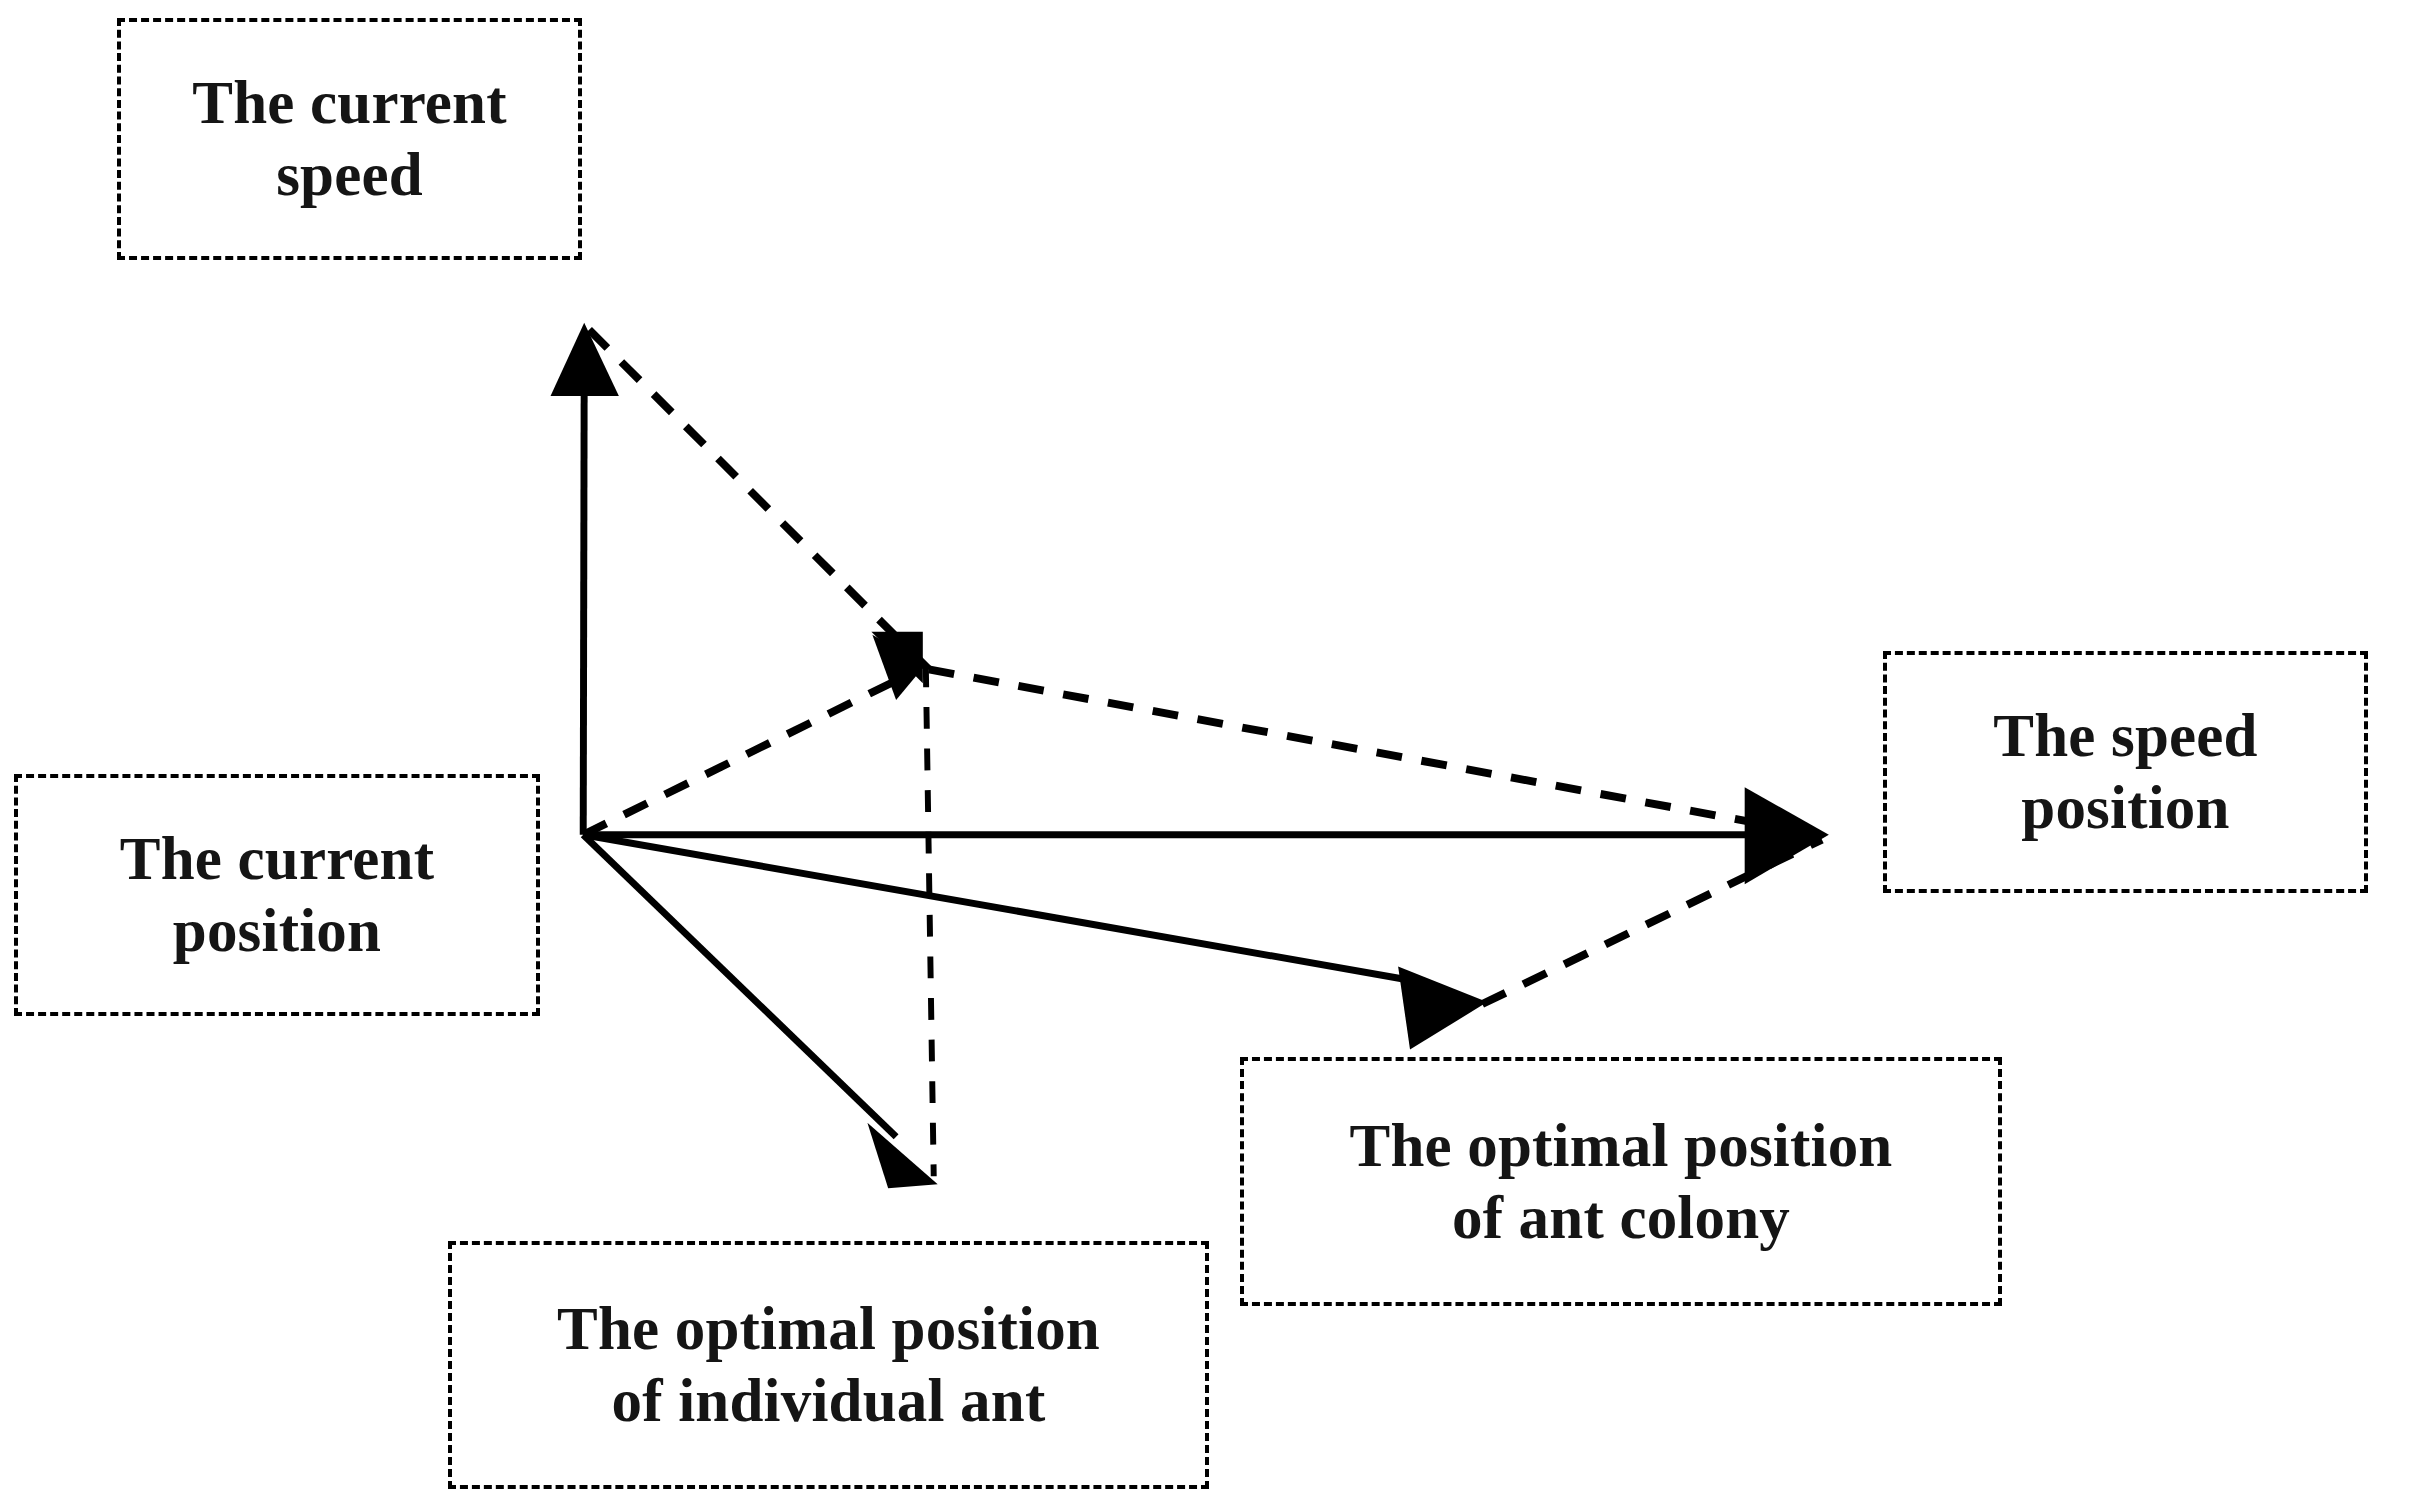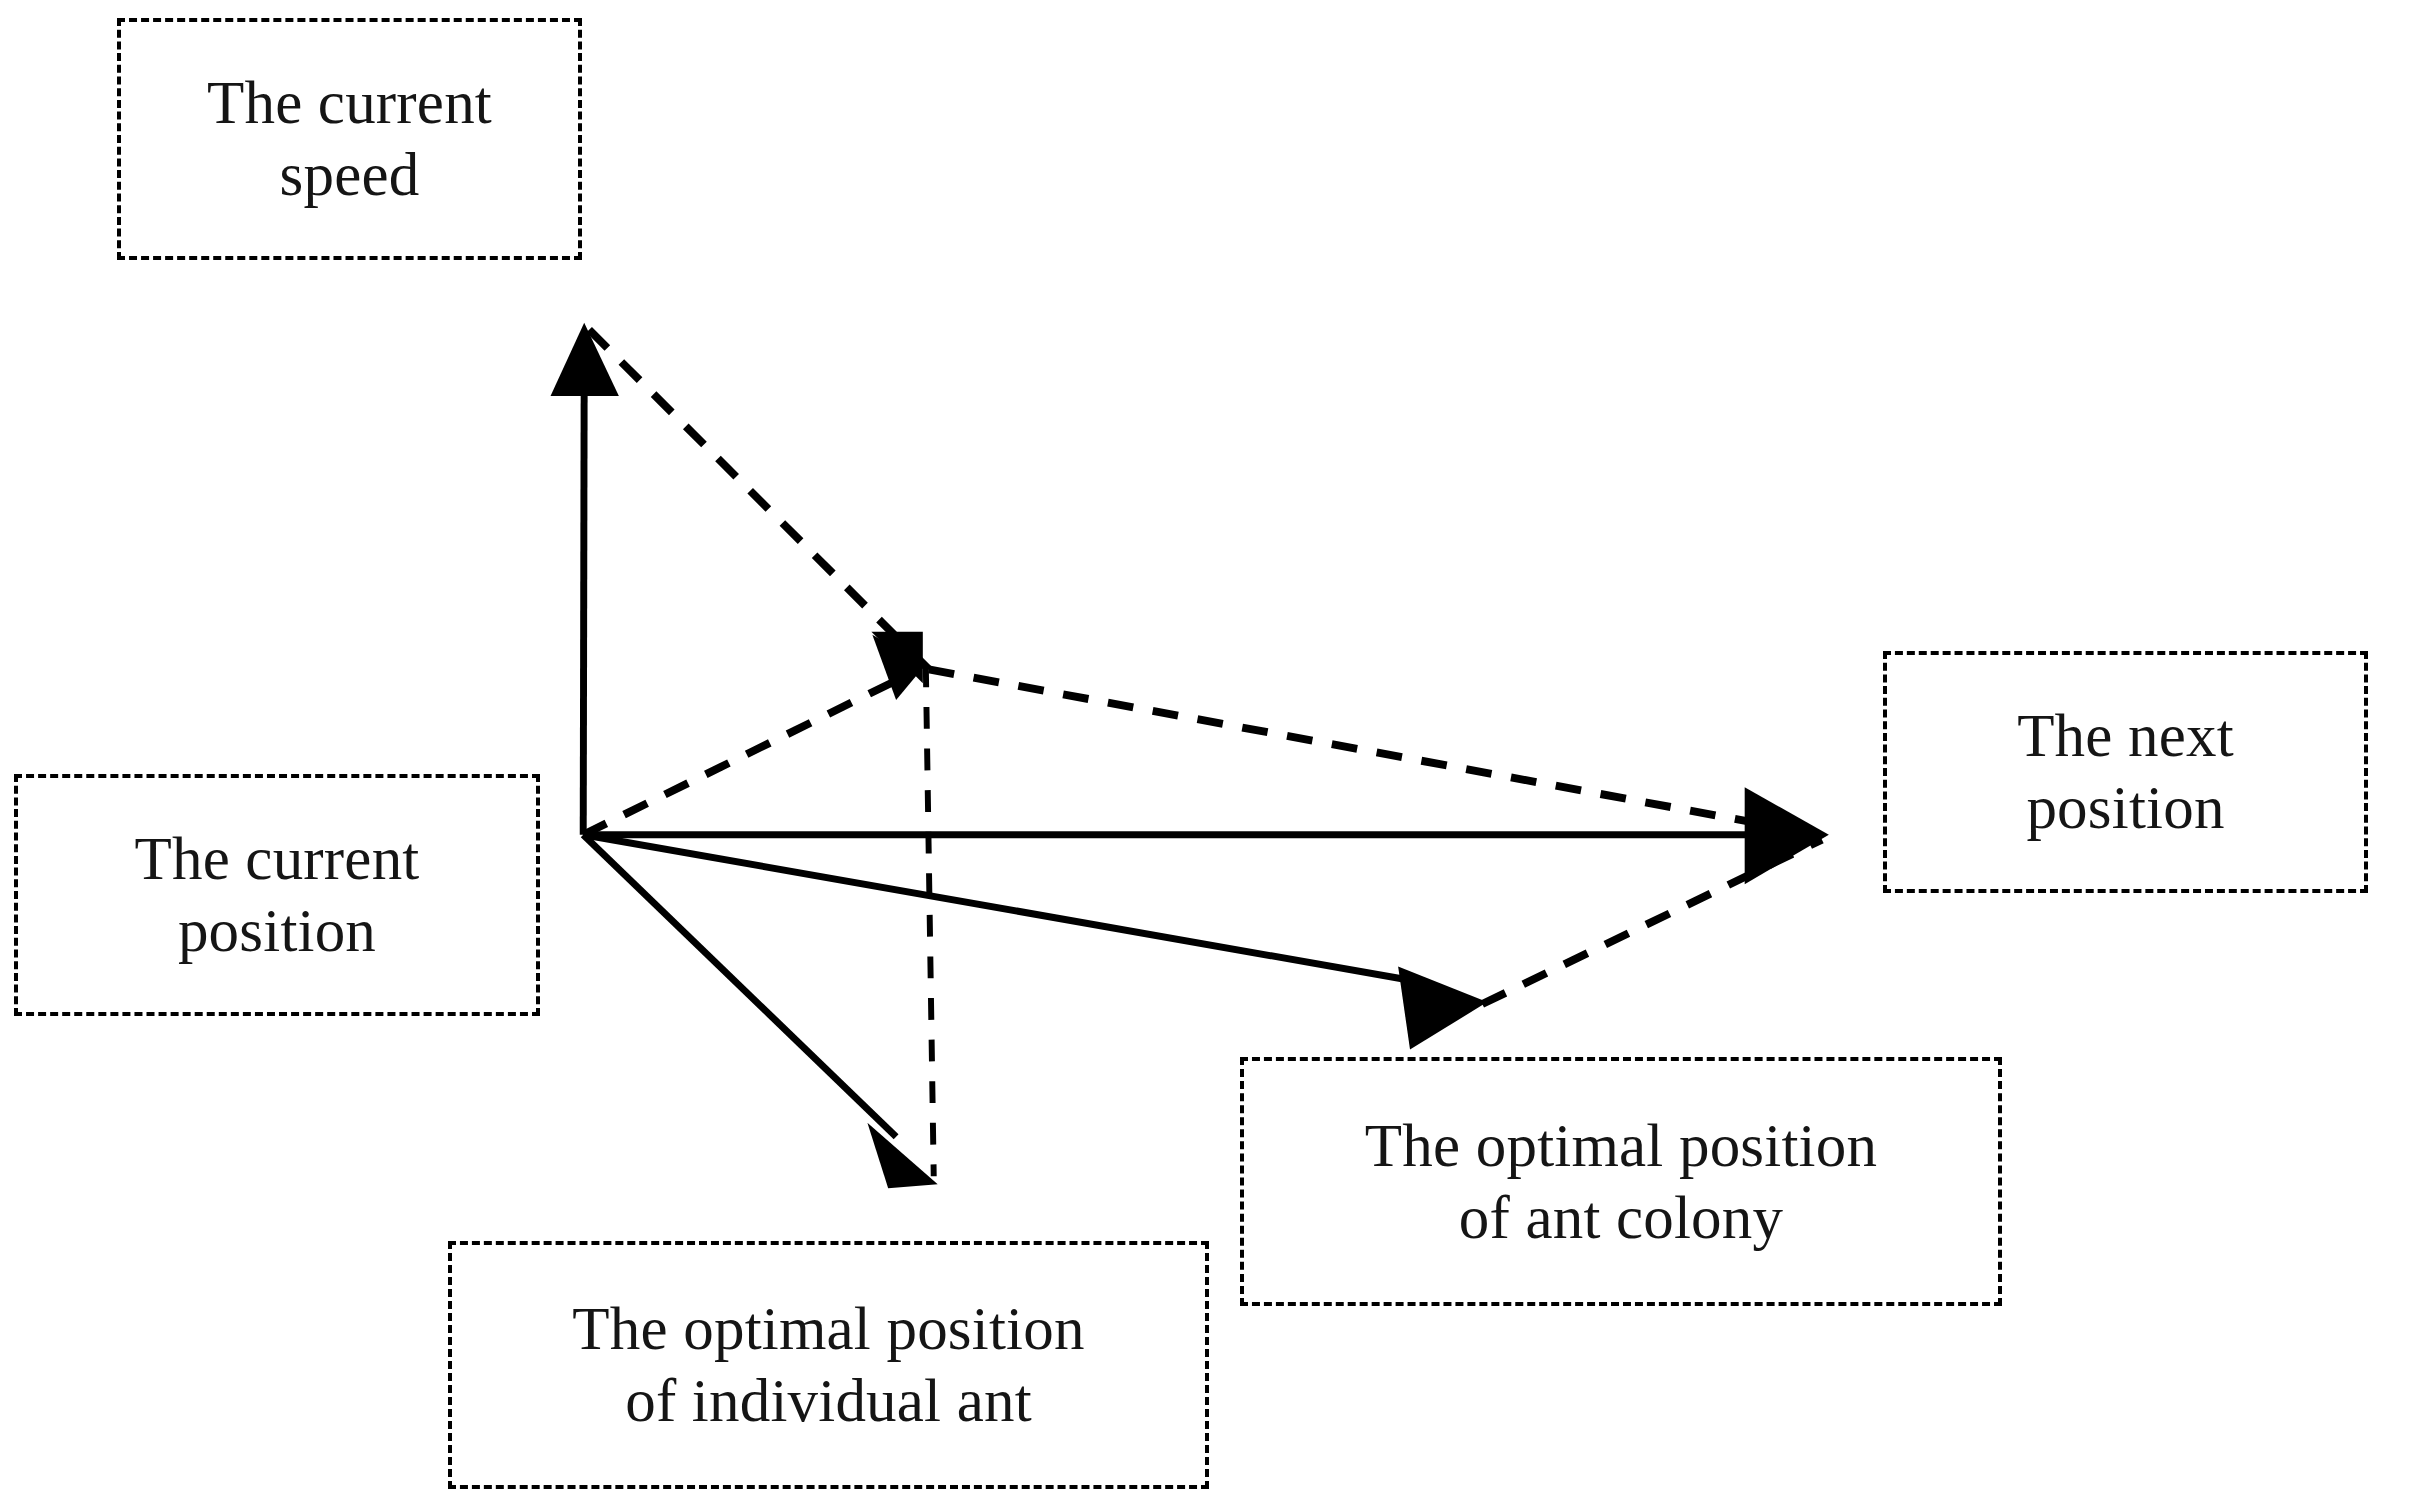--- a/index.html
+++ b/index.html
@@ -25,21 +25,21 @@
   .label-box {
     position: absolute;
     box-sizing: border-box;
     border: 4px dashed #000000;
     background: transparent;
     display: flex;
     align-items: center;
     justify-content: center;
     text-align: center;
     color: #151515;
-    font-weight: normal;
+    font-weight: bold;
     font-size: 61px;
     line-height: 1.18;
     letter-spacing: 0.2px;
     padding: 6px 14px;
   }
   .label-box .caption {
     display: block;
     white-space: pre-line;
   }
   
@@ -86,21 +86,21 @@
     <span class="caption">The current
 speed</span>
   </div>
 
   <div class="label-box" id="box-current-position">
     <span class="caption">The current
 position</span>
   </div>
 
   <div class="label-box" id="box-next-position">
-    <span class="caption">The next
+    <span class="caption">The speed
 position</span>
   </div>
 
   <div class="label-box" id="box-ant-colony">
     <span class="caption">The optimal position
 of ant colony</span>
   </div>
 
   <div class="label-box" id="box-individual-ant">
     <span class="caption">The optimal position

